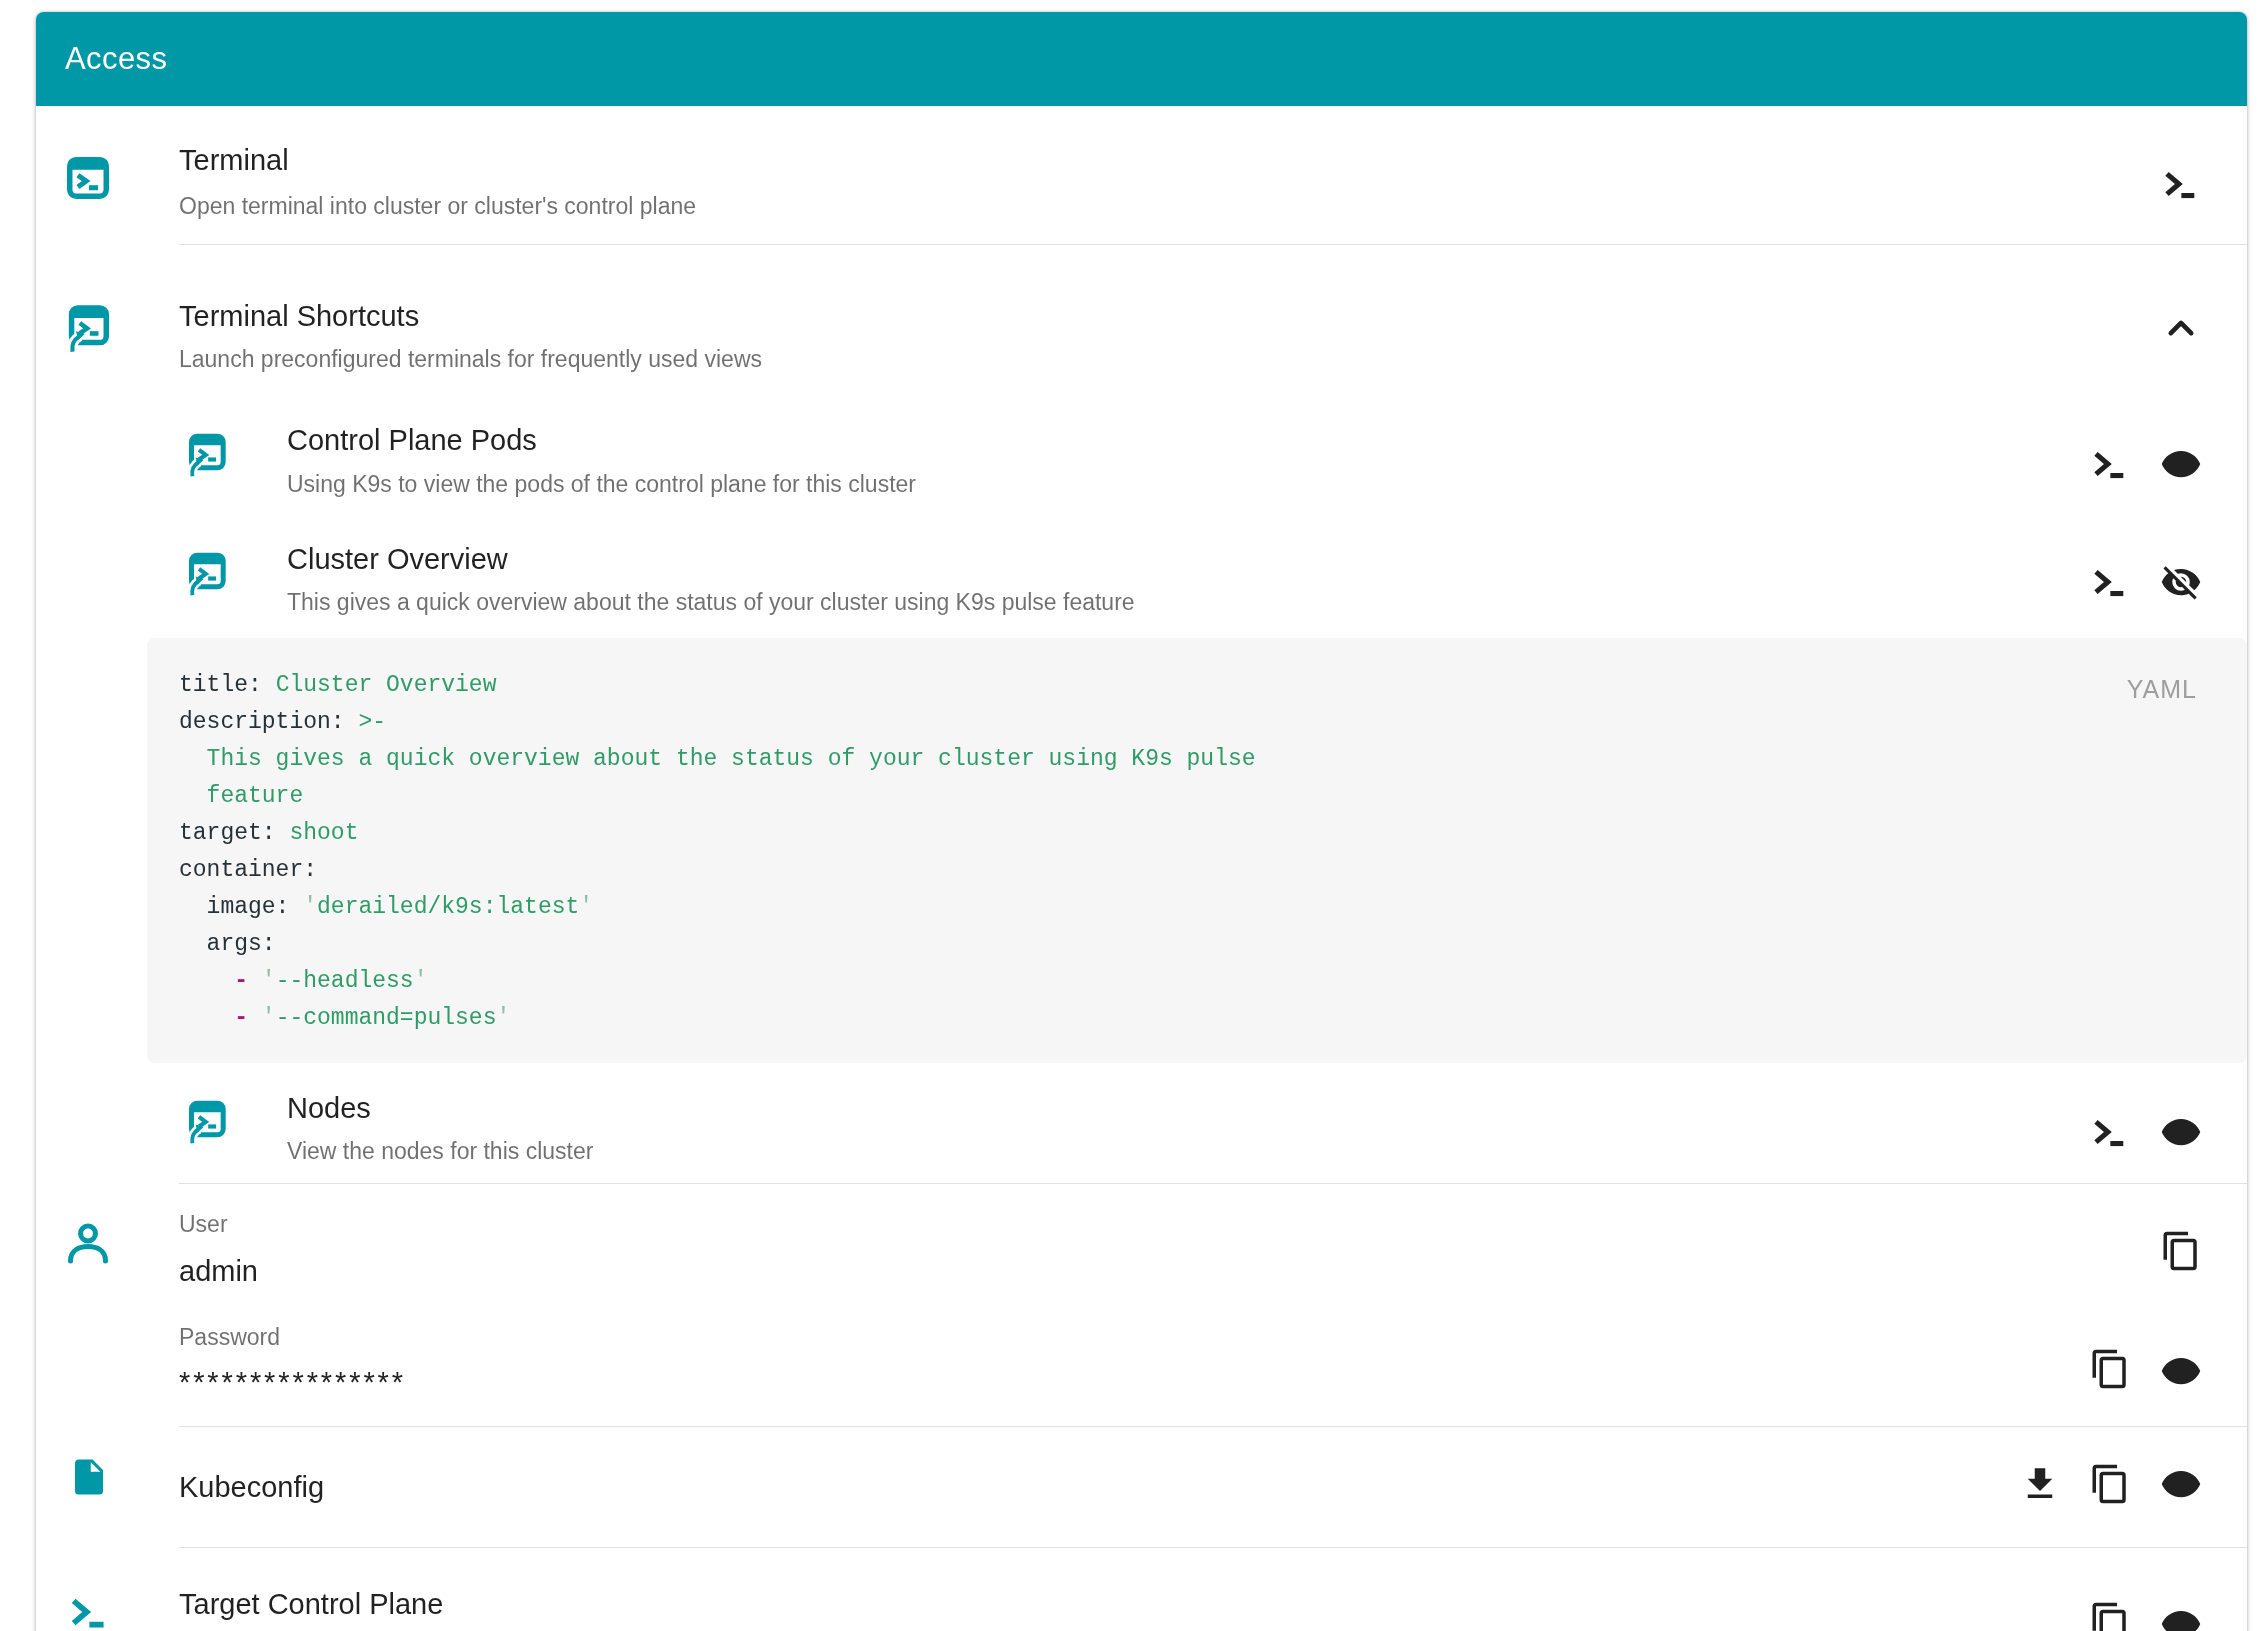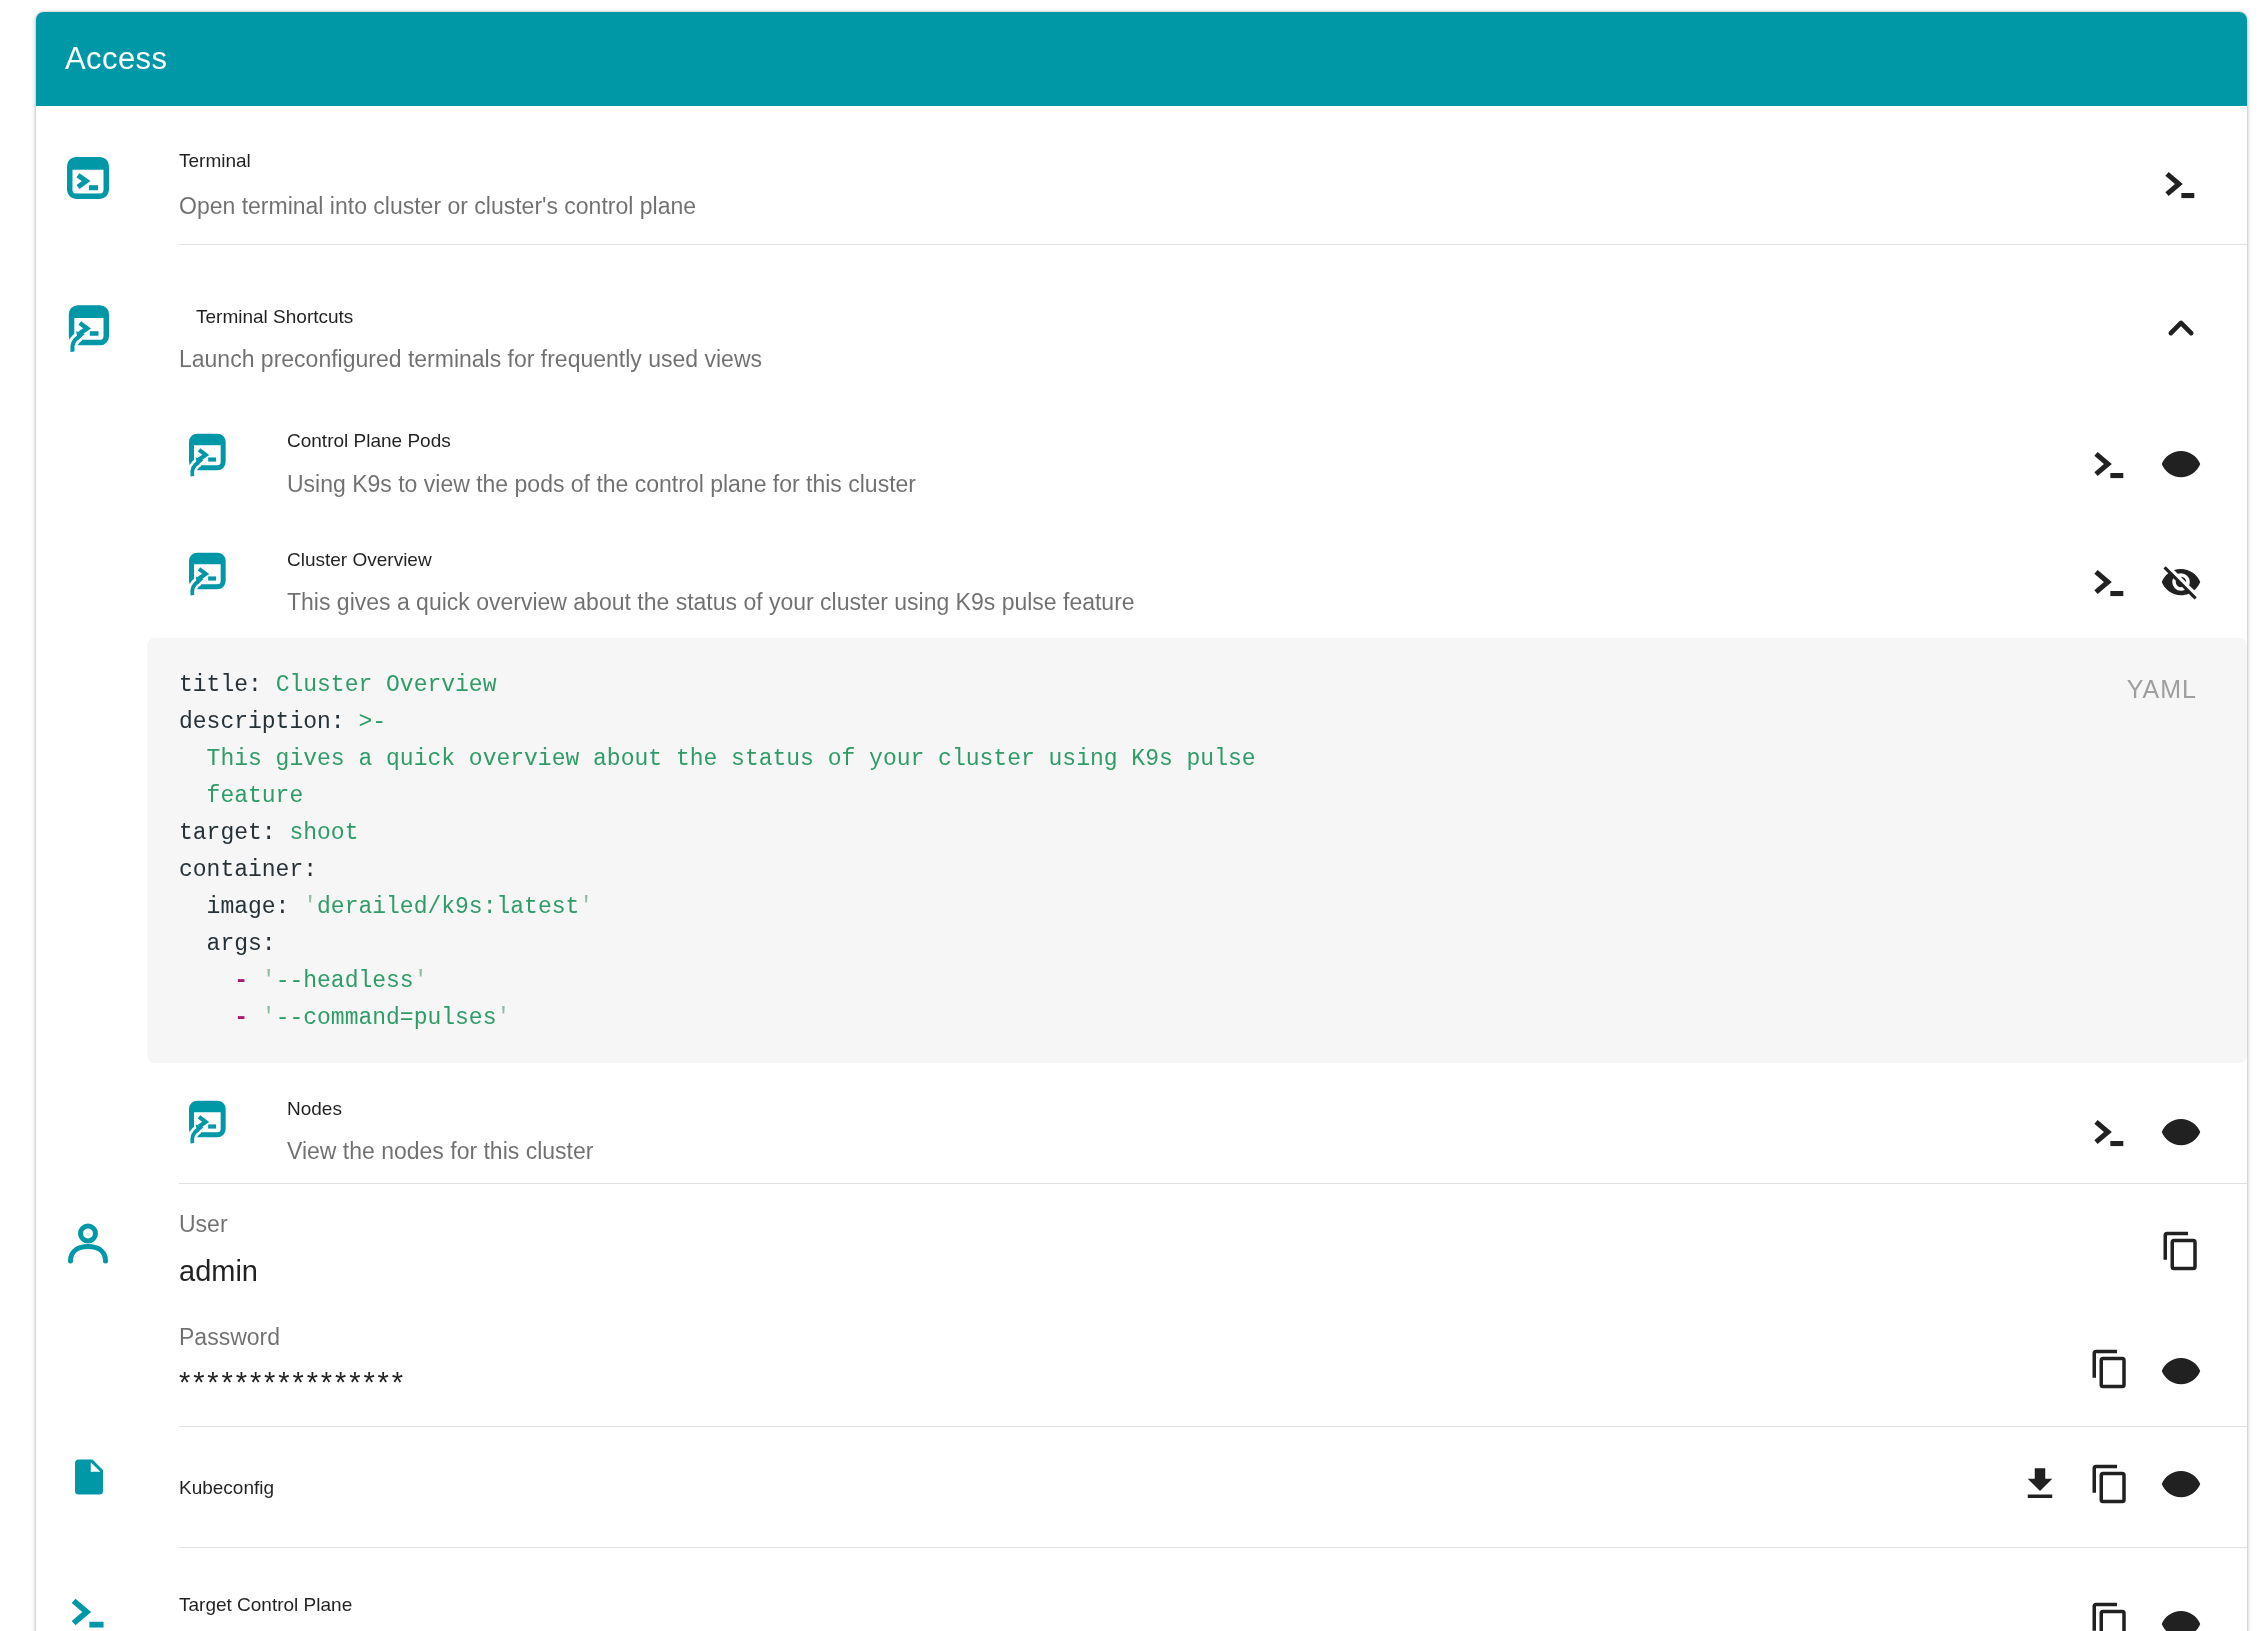--- a/index.html
+++ b/index.html
@@ -11,21 +11,21 @@
   }
   *{margin:0;padding:0;box-sizing:border-box;}
   html,body{width:2261px;height:1632px;overflow:hidden;background:#fff;
     font-family:"Liberation Sans",sans-serif;}
   .card{position:absolute;left:36px;top:11.6px;width:2211px;height:1699px;
     background:#fff;border-radius:7.7px;box-shadow:0 1.9px 5.8px rgba(0,0,0,.28),0 0 1.9px rgba(0,0,0,.18);}
   .card-header{position:absolute;left:0;top:0;right:0;height:94px;background:var(--primary);
     border-radius:7.7px 7.7px 0 0;display:flex;align-items:center;padding-left:29px;}
   .card-header .title{color:#fff;font-size:31px;letter-spacing:0.4px;}
   .abs{position:absolute;}
-  .item-title{font-size:19px;color:var(--text-dark);line-height:37px;white-space:nowrap;}
+  .item-title{font-size:29px;color:var(--text-dark);line-height:37px;white-space:nowrap;}
   .item-desc{font-size:23px;color:var(--text-gray);line-height:31px;white-space:nowrap;}
   .field-label{font-size:23px;color:var(--text-gray);line-height:29px;}
   .field-value{font-size:29px;color:var(--text-dark);line-height:37px;}
   .divider{position:absolute;right:0;height:1.9px;background:var(--divider);}
   .icon-box{width:44px;height:52px;display:flex;align-items:center;justify-content:center;}
   .icon-btn{width:42px;height:42px;display:flex;align-items:center;justify-content:center;cursor:pointer;}
   .icon-btn svg{width:42px;height:42px;fill:var(--icon-dark);}
   .yaml-block{position:absolute;left:111px;right:0;top:626px;height:425px;background:#f6f6f6;border-radius:7.7px;}
   .yaml-badge{position:absolute;top:37px;right:50px;font-size:25px;color:#9e9e9e;letter-spacing:1px;}
   .yaml-code{position:absolute;left:32px;top:29px;right:212px;font-family:"Liberation Mono",monospace;
@@ -69,21 +69,21 @@
     <svg viewBox="0 0 46 54" width="42" height="50">
       <rect x="5" y="5" width="38" height="38" rx="7" fill="none" stroke="#0097a7" stroke-width="6"></rect>
       <path d="M5,16 v-4 a7,7 0 0 1 7,-7 h24 a7,7 0 0 1 7,7 v4 z" fill="#0097a7"></path>
       <path d="M14,21.5 L22,27.5 L14,33" fill="none" stroke="#0097a7" stroke-width="5"></path>
       <rect x="25" y="30.5" width="9.5" height="5" fill="#0097a7"></rect>
       <path d="M6,53 C5,45 7,40 14,36" fill="none" stroke="#ffffff" stroke-width="11"></path>
       <path d="M6,53 C5,45 7,40 13,36.6" fill="none" stroke="#0097a7" stroke-width="4.5"></path>
       <polygon points="10,30.5 19.5,33.5 12,40.5" fill="#0097a7"></polygon>
     </svg>
   </div>
-  <div class="abs item-title" style="left:160px;top:286px;">Terminal Shortcuts</div>
+  <div class="abs item-title" style="left:143px;top:286px;">Terminal Shortcuts</div>
   <div class="abs item-desc" style="left:143px;top:332px;">Launch preconfigured terminals for frequently used views</div>
   <div class="abs icon-btn" style="left:2124px;top:295px;">
     <svg viewBox="0 0 24 24">
         <path d="M6.2,14.9 L12,9.1 L17.8,14.9" fill="none" stroke="#212121" stroke-width="2.7" stroke-linecap="round" stroke-linejoin="round"></path>
       </svg>
   </div>
 
   <div class="abs icon-box" style="left:148px;top:417px;">
     <svg viewBox="0 0 46 54" width="39" height="45">
       <rect x="5" y="5" width="38" height="38" rx="7" fill="none" stroke="#0097a7" stroke-width="6"></rect>

